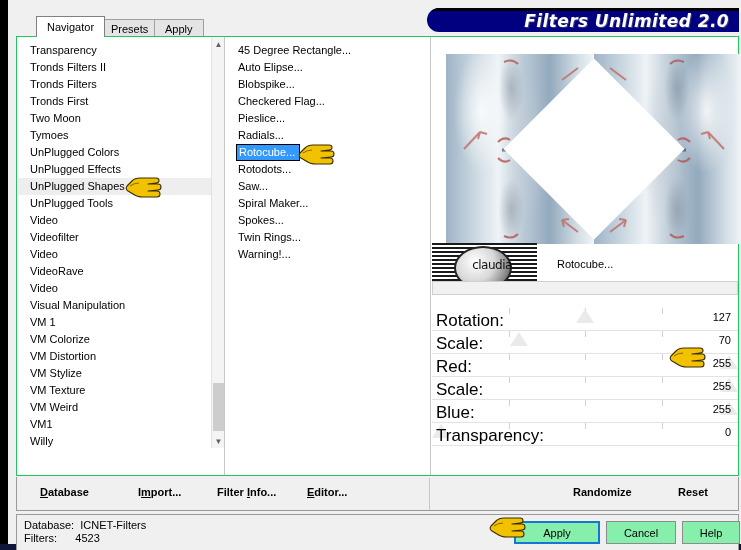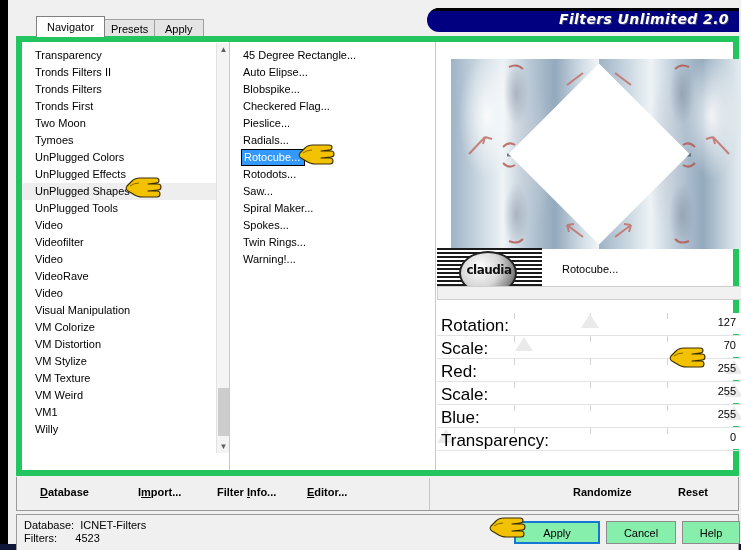--- a/index.html
+++ b/index.html
@@ -52,21 +52,21 @@
   }
   #banner .topline {
     position: absolute; left: 0; top: 0; width: 100%; height: 3px;
     background: #000;
   }
   #banner-title {
     position: absolute;
     right: 10px; top: 3px;
     color: #ffffff;
     font-family: "DejaVu Sans", sans-serif;
-    font-size: 14px;
+    font-size: 17px;
     font-weight: bold;
     font-style: italic;
     letter-spacing: 0.4px;
     white-space: nowrap;
     text-shadow: 1px 1px 0 #3a3a7a;
   }
 
   
   #tabstrip {
     position: absolute;
@@ -96,21 +96,21 @@
     z-index: 3;
     font-weight: normal;
   }
 
   
   #panel {
     position: absolute;
     left: 8px; top: 28px;
     width: 723px; height: 440px;
     background: #ffffff;
-    border: 6px solid #22c55e;
+    border: 1px solid #22c55e;
     box-sizing: border-box;
   }
 
   .vline {
     position: absolute;
     top: 0; width: 1px; height: 100%;
     background: #c8c8c8;
   }
 
   
@@ -247,26 +247,26 @@
     left: 22px; top: 3px;
     width: 58px; height: 44px;
     border-radius: 50%;
     background:
       radial-gradient(circle at 35% 35%, #ffffff 0%, #d8d8d8 45%, #8a8a8a 75%, #3a3a3a 100%);
     border: 2px solid #222;
     box-sizing: border-box;
   }
   #logo .word {
     position: absolute;
-    left: 24px; top: 15px;
+    left: 32px; top: 15px;
     width: 56px;
     text-align: center;
     font-family: "DejaVu Sans", sans-serif;
     font-size: 12px;
-    font-weight: bold;
+    font-weight: normal;
     color: #111;
     letter-spacing: -0.5px;
   }
   #filter-caption {
     position: absolute;
     left: 125px; top: 220px;
     font-size: 11px;
     color: #000;
     white-space: nowrap;
   }
@@ -426,20 +426,21 @@
             <div class="list-item">UnPlugged Colors</div>
             <div class="list-item">UnPlugged Effects</div>
             <div class="list-item hover">UnPlugged Shapes</div>
             <div class="list-item">UnPlugged Tools</div>
             <div class="list-item">Video</div>
             <div class="list-item">Videofilter</div>
             <div class="list-item">Video</div>
             <div class="list-item">VideoRave</div>
             <div class="list-item">Video</div>
             <div class="list-item">Visual Manipulation</div>
+            <div class="list-item">VM 1</div>
             <div class="list-item">VM Colorize</div>
             <div class="list-item">VM Distortion</div>
             <div class="list-item">VM Stylize</div>
             <div class="list-item">VM Texture</div>
             <div class="list-item">VM Weird</div>
             <div class="list-item">VM1</div>
             <div class="list-item">Willy</div>
           </div>
       </div>
       <div class="vscroll" style="left:194px;">

